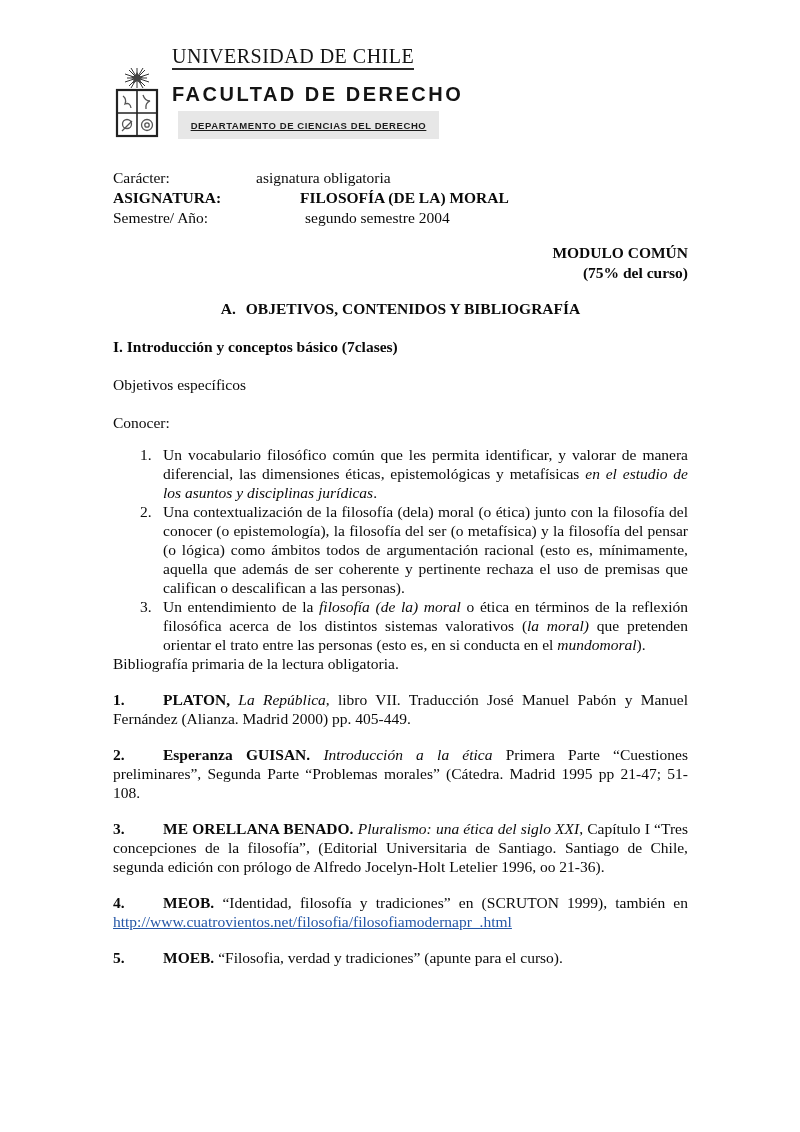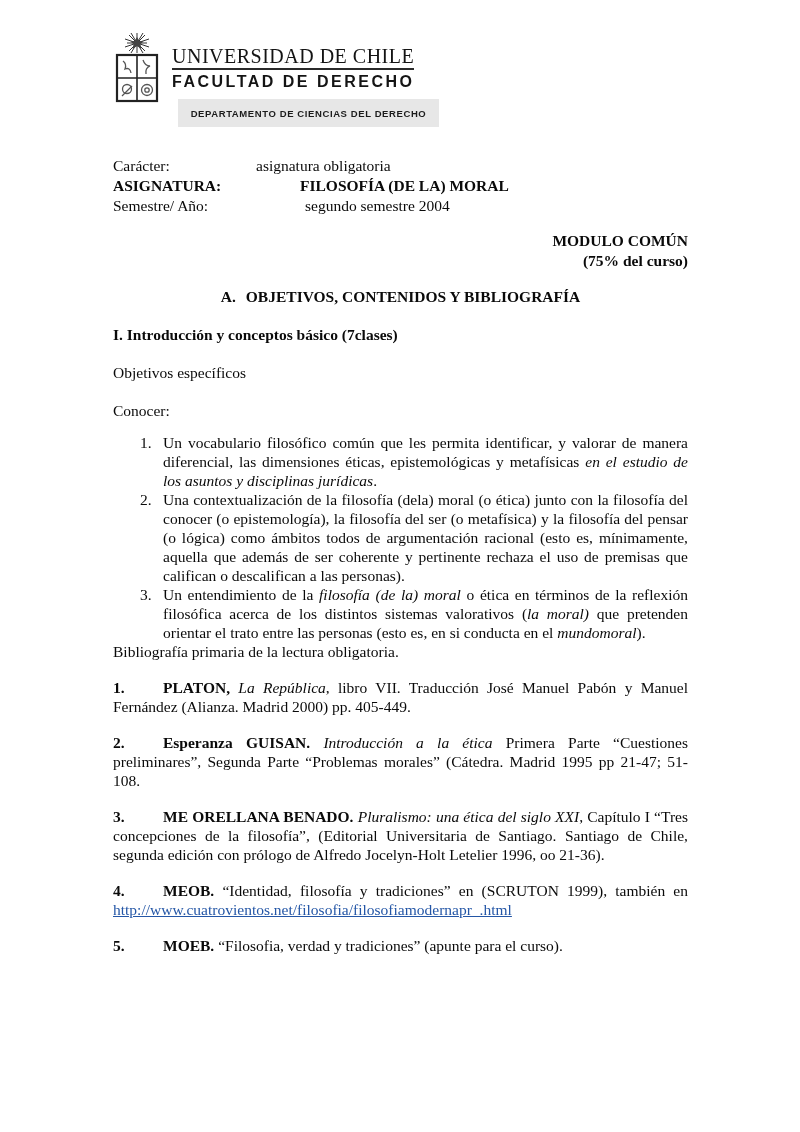--- a/index.html
+++ b/index.html
@@ -10,43 +10,44 @@
     background: #ffffff;
     padding: 30px 112px 0 113px;
     font-family: "Liberation Serif", serif;
     font-size: 15.5px;
     line-height: 19px;
     color: #0a0a0a;
     overflow: hidden;
   }
 
   
-  .logo-row { display:flex; align-items:flex-start; margin-left:-4px; }
+  .logo-row { display:flex; align-items:flex-end; margin-left:-4px; }
   .crest { width:58px; height:74px; flex:none; margin-right:5px; }
   .logo-text { padding-top:15px; }
   .uni-name {
     font-family:"Liberation Serif", serif;
     font-size:20px; line-height:22px; letter-spacing:0.5px;
     color:#141414;
     border-bottom:2px solid #2a2a2a;
     display:inline-block; padding-bottom:1px;
   }
   .fac-name {
     font-family:"Liberation Sans", sans-serif;
-    font-weight:700; font-size:16px; line-height:24px;
-    letter-spacing:2.5px; color:#141414;
+    font-weight:700; font-size:20px; line-height:24px;
+    letter-spacing:2.5px; color:#141414;margin-top:12px;
   }
   .dept-box {
     margin:5px 0 0 6px;
     width:261px; padding:5px 0 4px 0;
     background:#e7e7e7;
     text-align:center;
     font-family:"Liberation Sans", sans-serif;
     font-weight:700; font-size:9.5px; letter-spacing:0.6px;
     color:#1c1c1c;
+    text-decoration:underline;
   }
 
   
   .info-block { margin-top:29px; }
   .info-row { display:flex; line-height:20px; }
   .info-label { flex:none; width:143px; }
   .r0 .info-label, .r0 .info-value { font-weight:700; }
   .r0 .info-value { margin-left:44px; }
   .r2 .info-value { margin-left:49px; }
 

